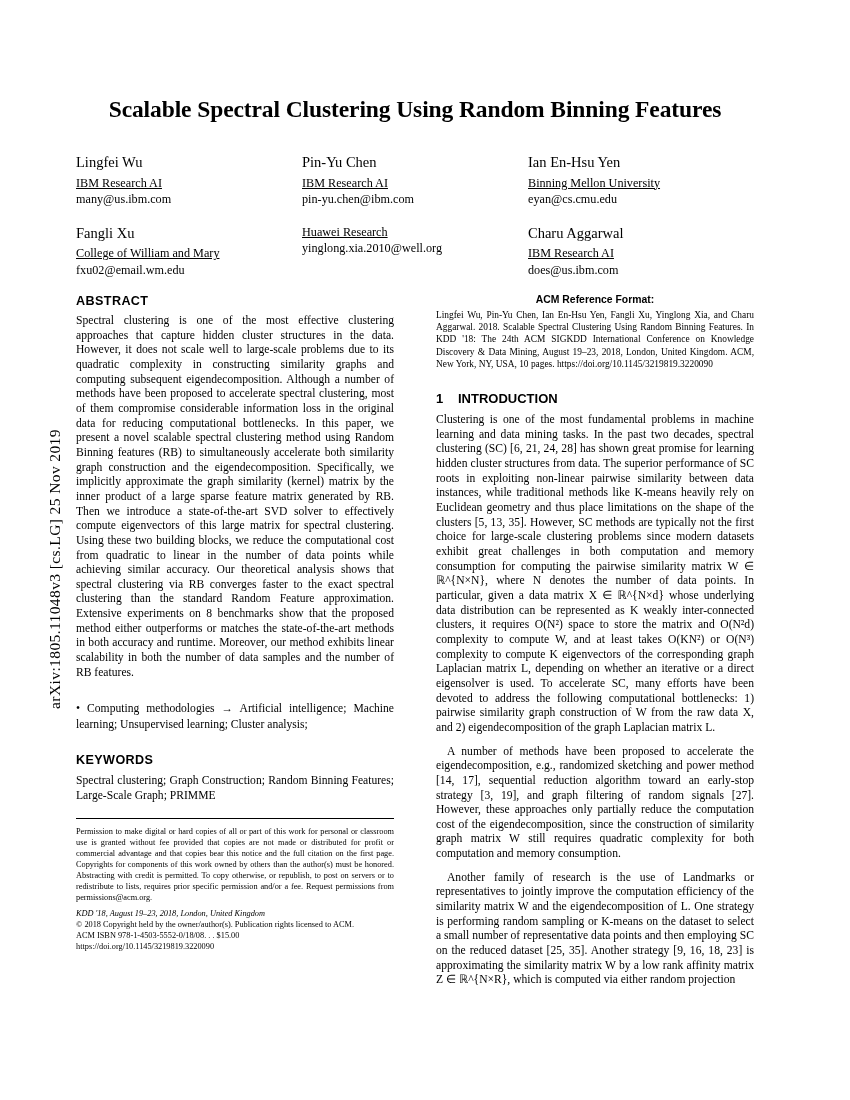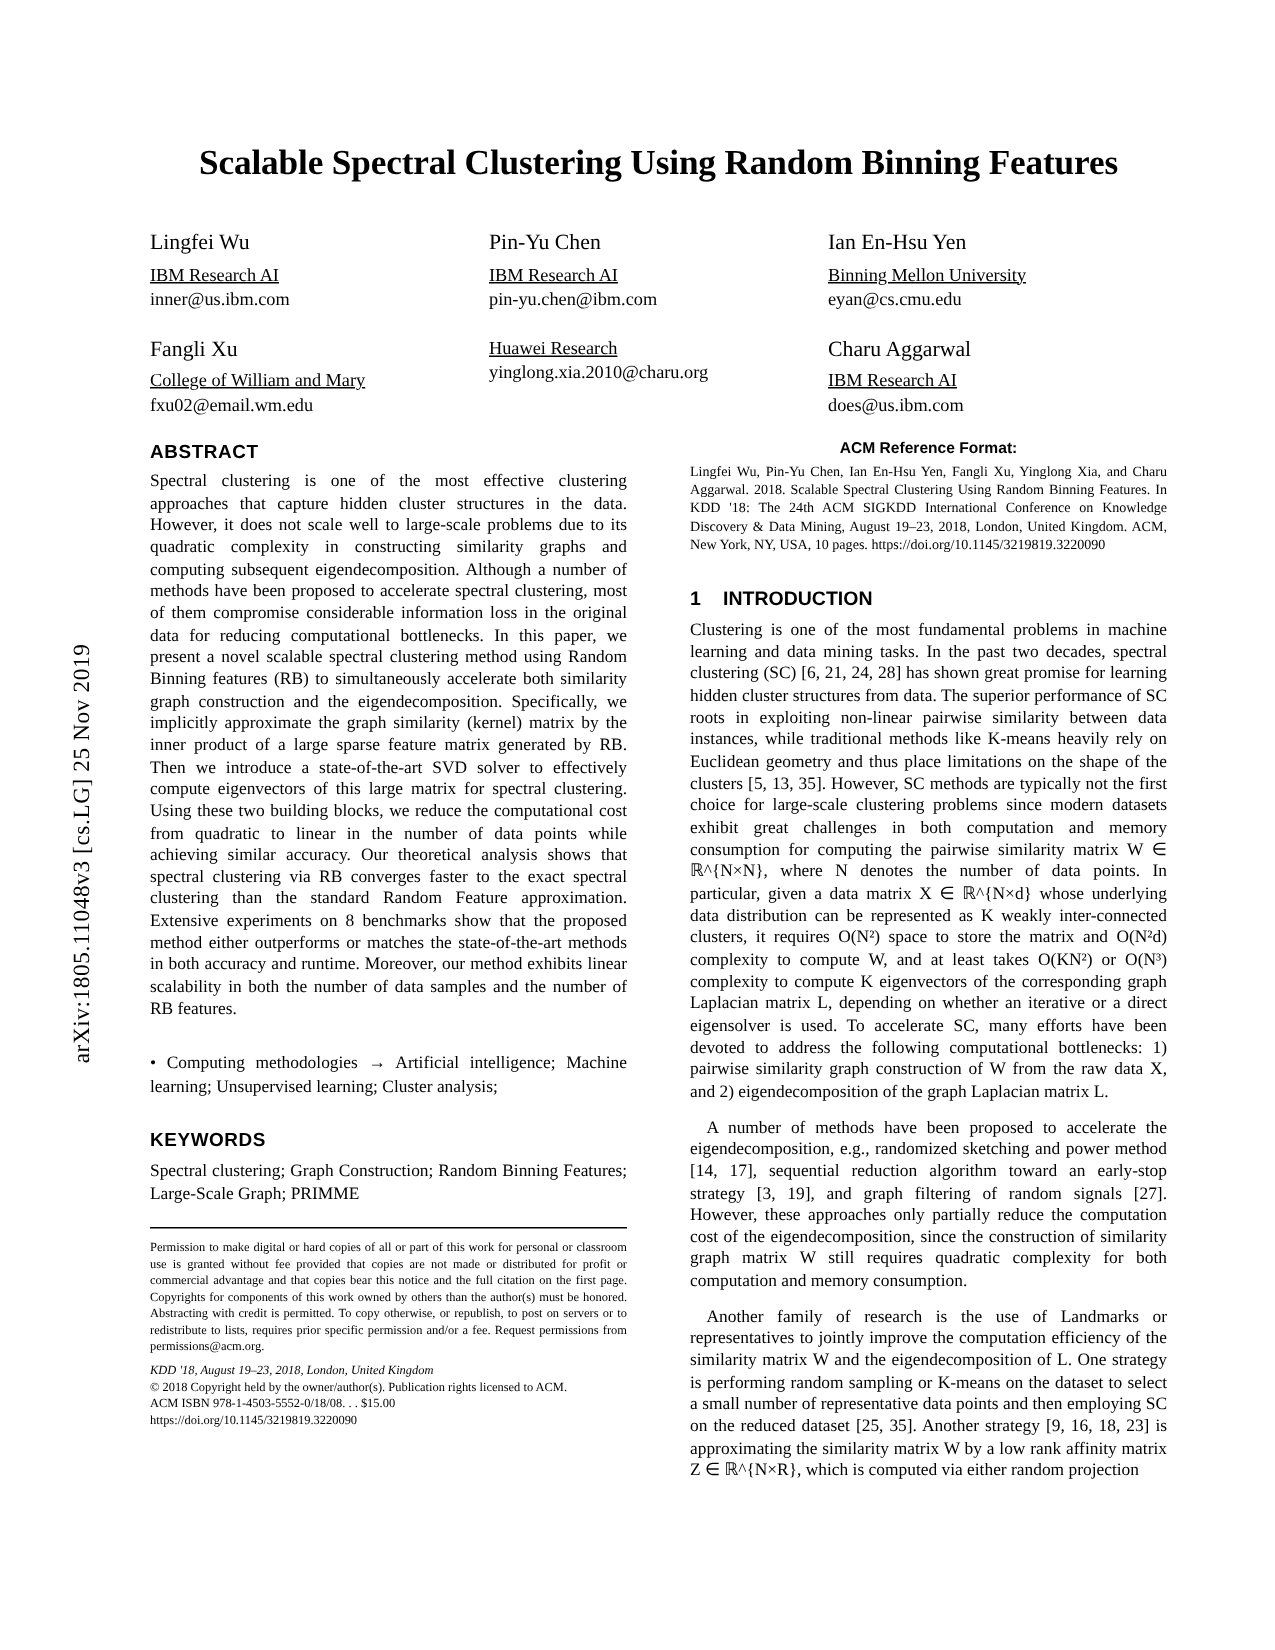--- a/index.html
+++ b/index.html
@@ -30,21 +30,21 @@
     transform-origin: center center;
     font-family: "Liberation Serif", serif;
     font-size: 15.5px;
     letter-spacing: 0.4px;
     color: #000;
     text-align: center;
     white-space: nowrap;
   }
   .content {
     position: absolute;
-    left: 100px;
+    left: 76px;
     top: 96px;
     width: 678px;
   }
   .title {
     font-size: 23.5px;
     font-weight: bold;
     text-align: center;
     letter-spacing: -0.1px;
     margin: 0 0 30px 0;
     font-family: "Liberation Serif", serif;
@@ -155,42 +155,42 @@
 
   <div class="content">
 
     <h1 class="title">Scalable Spectral Clustering Using Random Binning Features</h1>
 
     <div class="authors">
       <div class="author-row">
         <div class="author">
           <div class="name">Lingfei Wu</div>
           <div class="affil">IBM Research AI</div>
-          <div class="email">inner@us.ibm.com</div>
+          <div class="email">many@us.ibm.com</div>
         </div>
         <div class="author">
           <div class="name">Pin-Yu Chen</div>
           <div class="affil">IBM Research AI</div>
           <div class="email">pin-yu.chen@ibm.com</div>
         </div>
         <div class="author">
           <div class="name">Ian En-Hsu Yen</div>
           <div class="affil">Binning Mellon University</div>
           <div class="email">eyan@cs.cmu.edu</div>
         </div>
       </div>
       <div class="author-row">
         <div class="author">
           <div class="name">Fangli Xu</div>
           <div class="affil">College of William and Mary</div>
           <div class="email">fxu02@email.wm.edu</div>
         </div>
         <div class="author">
           <div class="affil">Huawei Research</div>
-          <div class="email">yinglong.xia.2010@charu.org</div>
+          <div class="email">yinglong.xia.2010@well.org</div>
         </div>
         <div class="author">
           <div class="name">Charu Aggarwal</div>
           <div class="affil">IBM Research AI</div>
           <div class="email">does@us.ibm.com</div>
         </div>
       </div>
     </div>
 
     <div class="columns">

